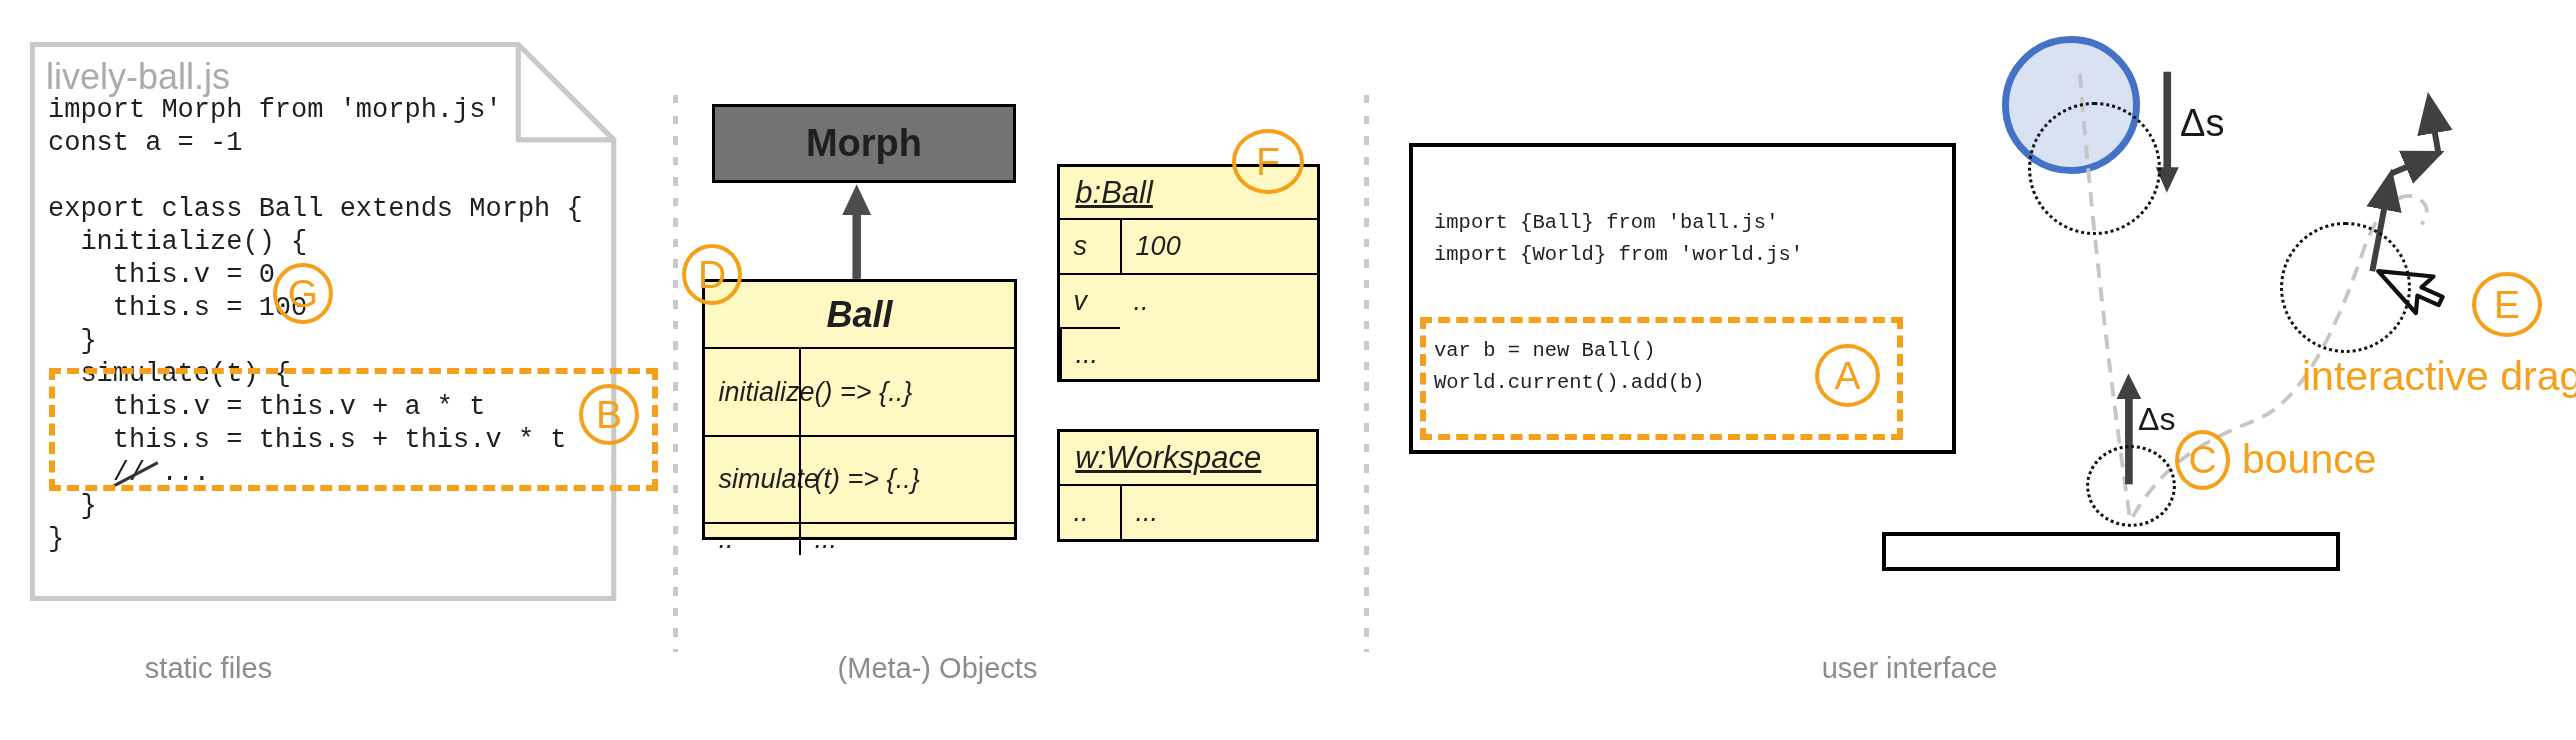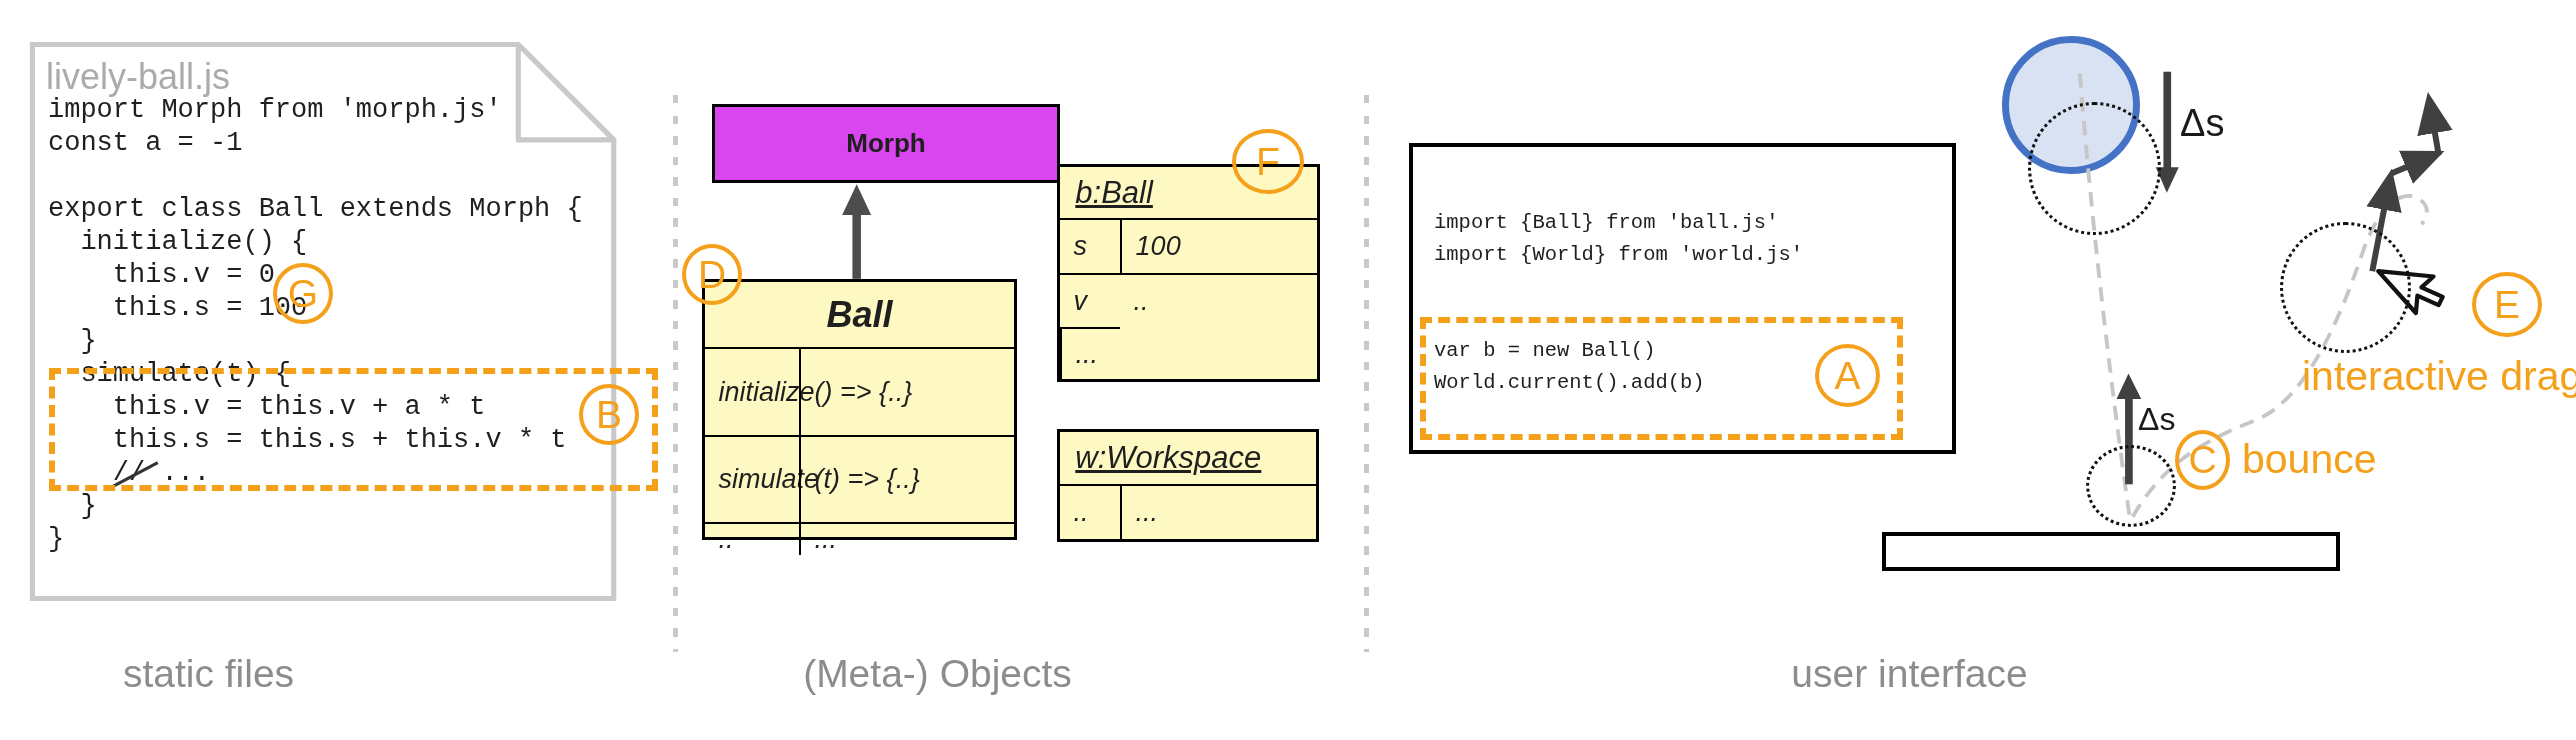--- a/index.html
+++ b/index.html
@@ -1,20 +1,20 @@
 <!DOCTYPE html>
 <html style="font-size:13.6px"><head>
 <meta charset="utf-8">
 <style>
   html,body{margin:0;padding:0;background:#fff;}
   #canvas{position:relative;width:2576px;height:741px;background:#fff;overflow:hidden;
           font-family:"Liberation Sans",sans-serif;color:#1f1f1f;}
   svg.layer{position:absolute;left:0;top:0;}
   
-  .section-label{position:absolute;width:341px;text-align:center;font-size:39px;color:#8c8c8c;}
+  .section-label{position:absolute;width:341px;text-align:center;font-size:29px;color:#8c8c8c;}
   
   .divider{position:absolute;top:95px;height:557px;width:5.1px;
            background:repeating-linear-gradient(to bottom,#c9c9c9 0 8.5px,transparent 8.5px 20.5px);}
   
   .file-title{position:absolute;left:46px;top:56px;font-size:36px;color:#ababab;}
   .code{font-family:"Liberation Mono","DejaVu Sans Mono",monospace;white-space:pre;margin:0;color:#1f1f1f;}
   .file-code{position:absolute;left:48px;top:94px;font-size:27px;line-height:33px;}
   .comment-strike{position:absolute;left:106px;top:474px;width:55px;height:0;border-top:3.4px solid #333;
                   transform:rotate(-28deg);}
   
@@ -24,23 +24,23 @@
          color:#f5a01a;font-size:39px;display:flex;align-items:center;justify-content:center;
          background:transparent;box-sizing:border-box;}
   
   .uml{position:absolute;border:3.4px solid #000;background:#fef9c3;box-sizing:border-box;display:grid;font-style:italic;}
   .uml .hdr{grid-column:1/3;display:flex;align-items:center;box-sizing:border-box;}
   .uml .hdr.center{justify-content:center;font-weight:bold;font-size:36px;}
   .uml .hdr.obj{padding-left:15.3px;font-size:31px;text-decoration:underline;}
   .uml .cell{box-sizing:border-box;display:flex;align-items:center;font-size:27px;padding-left:13.6px;
              border-top:2.6px solid #000;}
   .uml .cell.val{border-left:2.6px solid #000;}
-  .morph-box{position:absolute;left:712px;top:104px;width:348px;height:79px;border:3.4px solid #000;
+  .morph-box{position:absolute;left:712px;top:104px;width:304px;height:79px;border:3.4px solid #000;
              box-sizing:border-box;display:flex;align-items:center;justify-content:center;
-             font-weight:bold;font-size:26px;background:#d946ef;}
+             font-weight:bold;font-size:38px;background:#737373;}
   
   .window{position:absolute;left:1409px;top:143px;width:547px;height:311px;border:4.3px solid #000;
           box-sizing:border-box;background:#fff;}
   .titlebar{position:relative;height:49px;border-bottom:3.4px solid #000;box-sizing:border-box;
             display:flex;align-items:center;}
   .titlebar .t{padding-left:13.6px;font-size:29px;}
   .close-x{position:absolute;right:12px;top:1.7px;font-weight:bold;font-size:34px;cursor:default;}
   .win-code{position:absolute;left:21px;top:60px;font-size:20.5px;line-height:32px;}
   
   .ball{position:absolute;left:2002px;top:36px;width:138px;height:138px;border-radius:50%;

